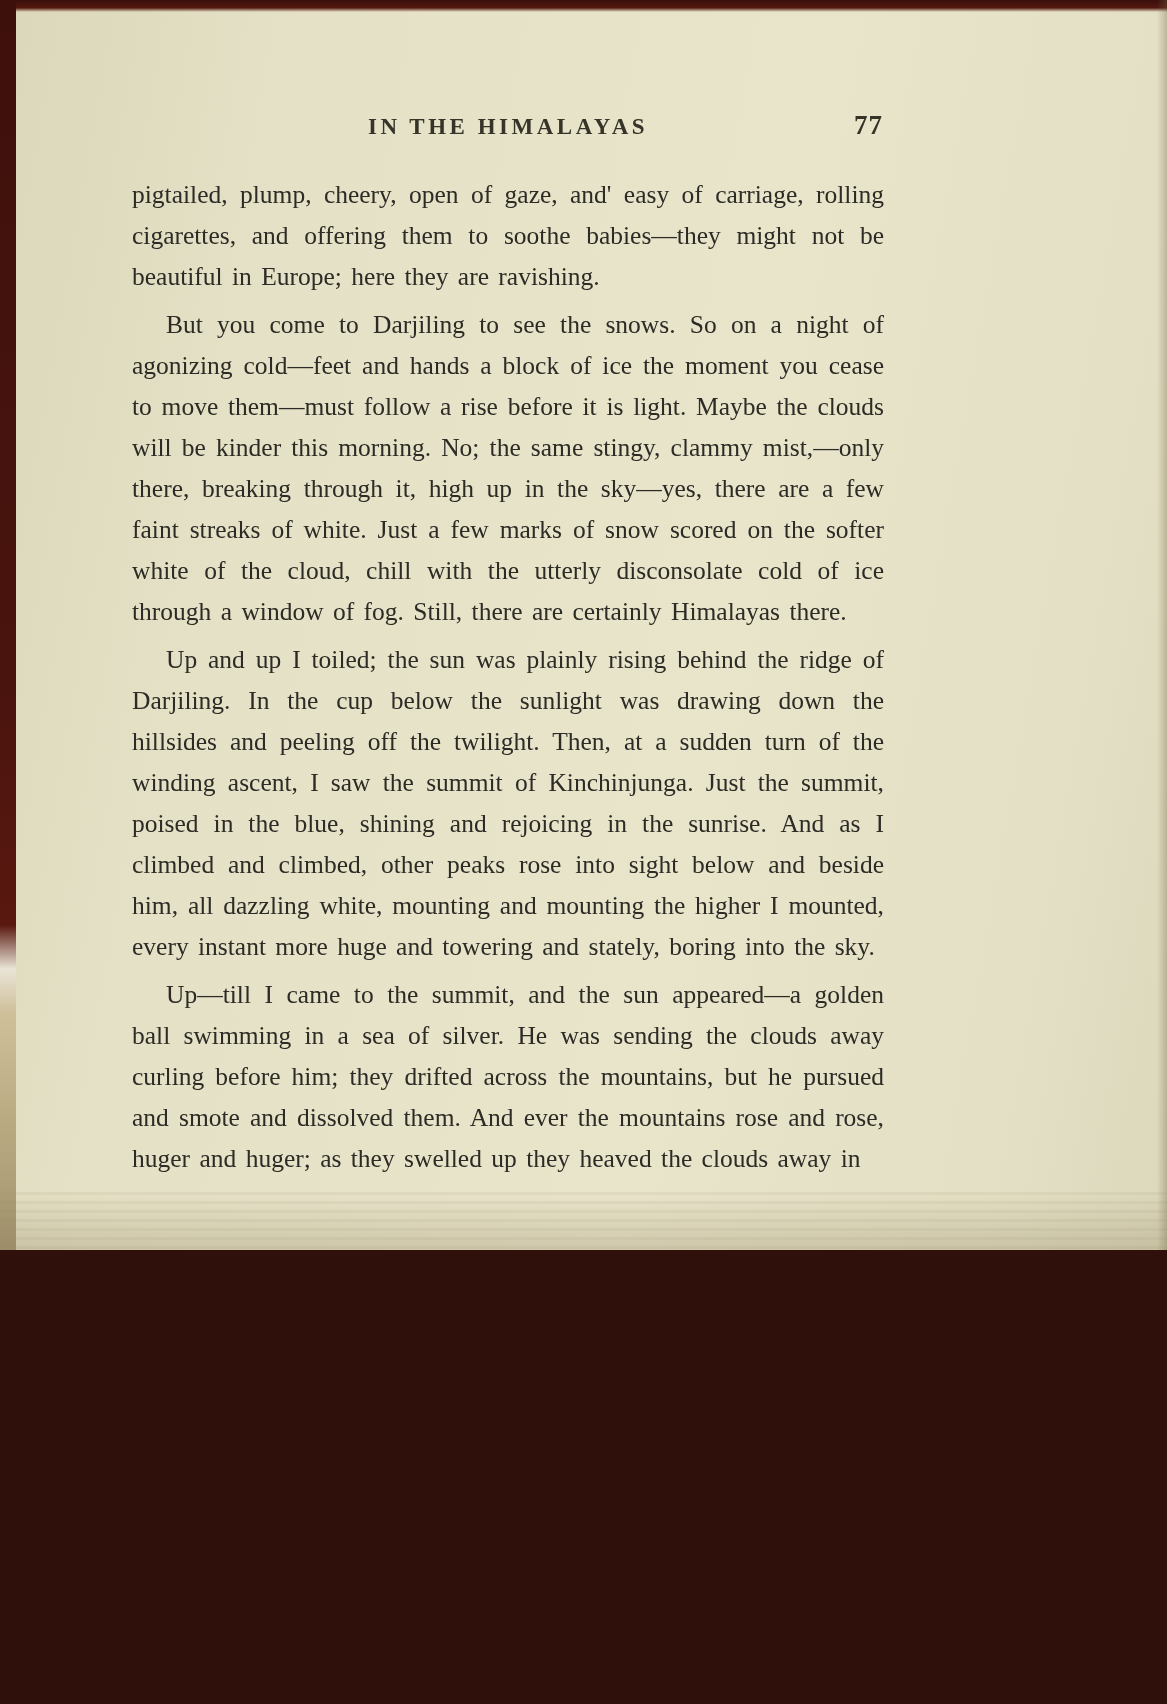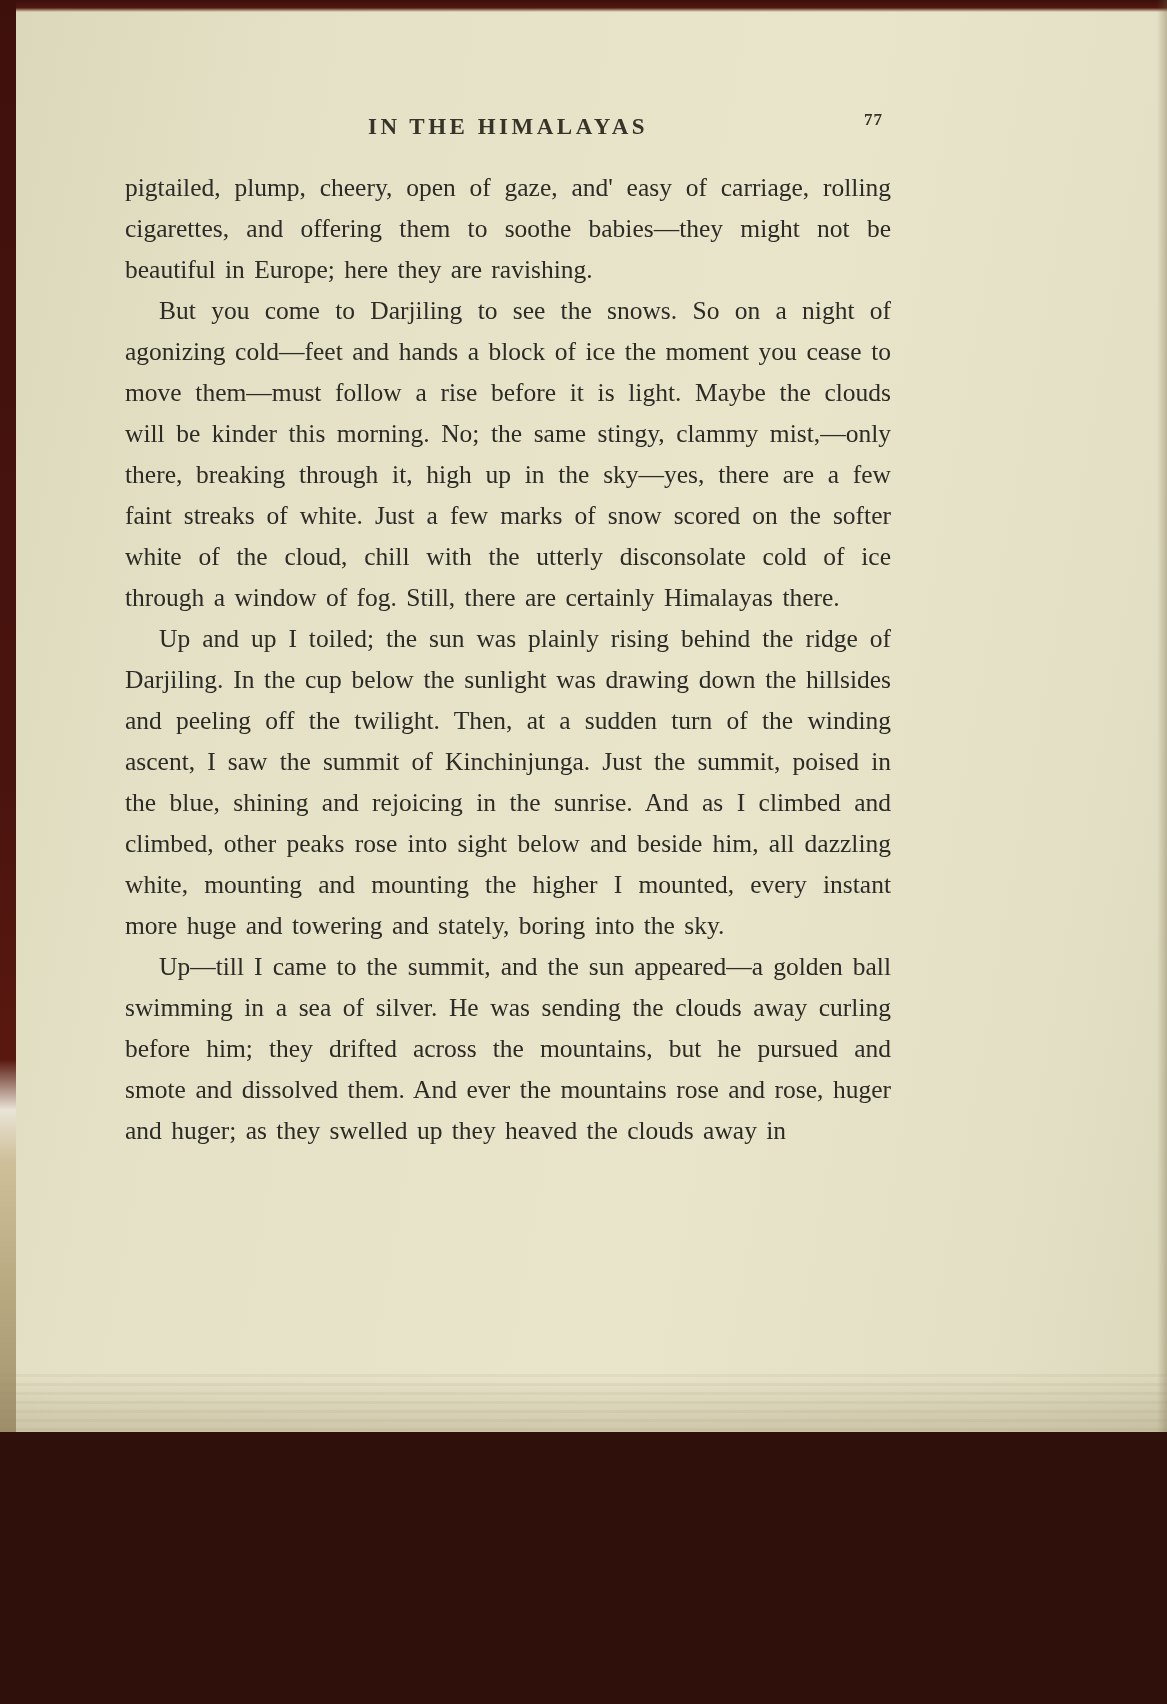--- a/index.html
+++ b/index.html
@@ -8,21 +8,21 @@
   }
   body {
     width: 1167px;
     height: 1704px;
     background: #30100b;
     font-family: "Liberation Serif", "DejaVu Serif", serif;
   }
   .scan {
     position: relative;
     width: 1167px;
-    height: 1432px;
+    height: 1250px;
     overflow: hidden;
     background: linear-gradient(100deg, #dbd7ba 0%, #e5e1c6 22%, #e9e5cb 60%, #e3dfc4 88%, #dcd8bc 100%);
   }
   
   .edge-top {
     position: absolute;
     top: 0; left: 0;
     width: 100%;
     height: 12px;
     background: linear-gradient(180deg, #3a0f0b 0%, #53170f 65%, rgba(83,23,15,0) 100%);
@@ -76,37 +76,37 @@
     font-weight: bold;
     font-size: 23px;
     letter-spacing: 3.5px;
     color: #363428;
   }
   .page-number {
     position: absolute;
     right: 8px;
     top: -4px;
     font-weight: bold;
-    font-size: 17px;
+    font-size: 27px;
     letter-spacing: 1px;
     color: #363428;
   }
   .text-block {
     position: absolute;
     top: 167px;
     left: 125px;
     width: 766px;
     color: #2c2b25;
     font-size: 25.5px;
     line-height: 41px;
     text-align: justify;
     word-spacing: 3px;
   }
   .para {
-    margin: 0;
+    margin: 7px;
   }
   .para.indented {
     text-indent: 34px;
     font-family: Liberation Serif, serif;
   }
 </style>
 </head>
 <body>
 
 <div class="scan">

